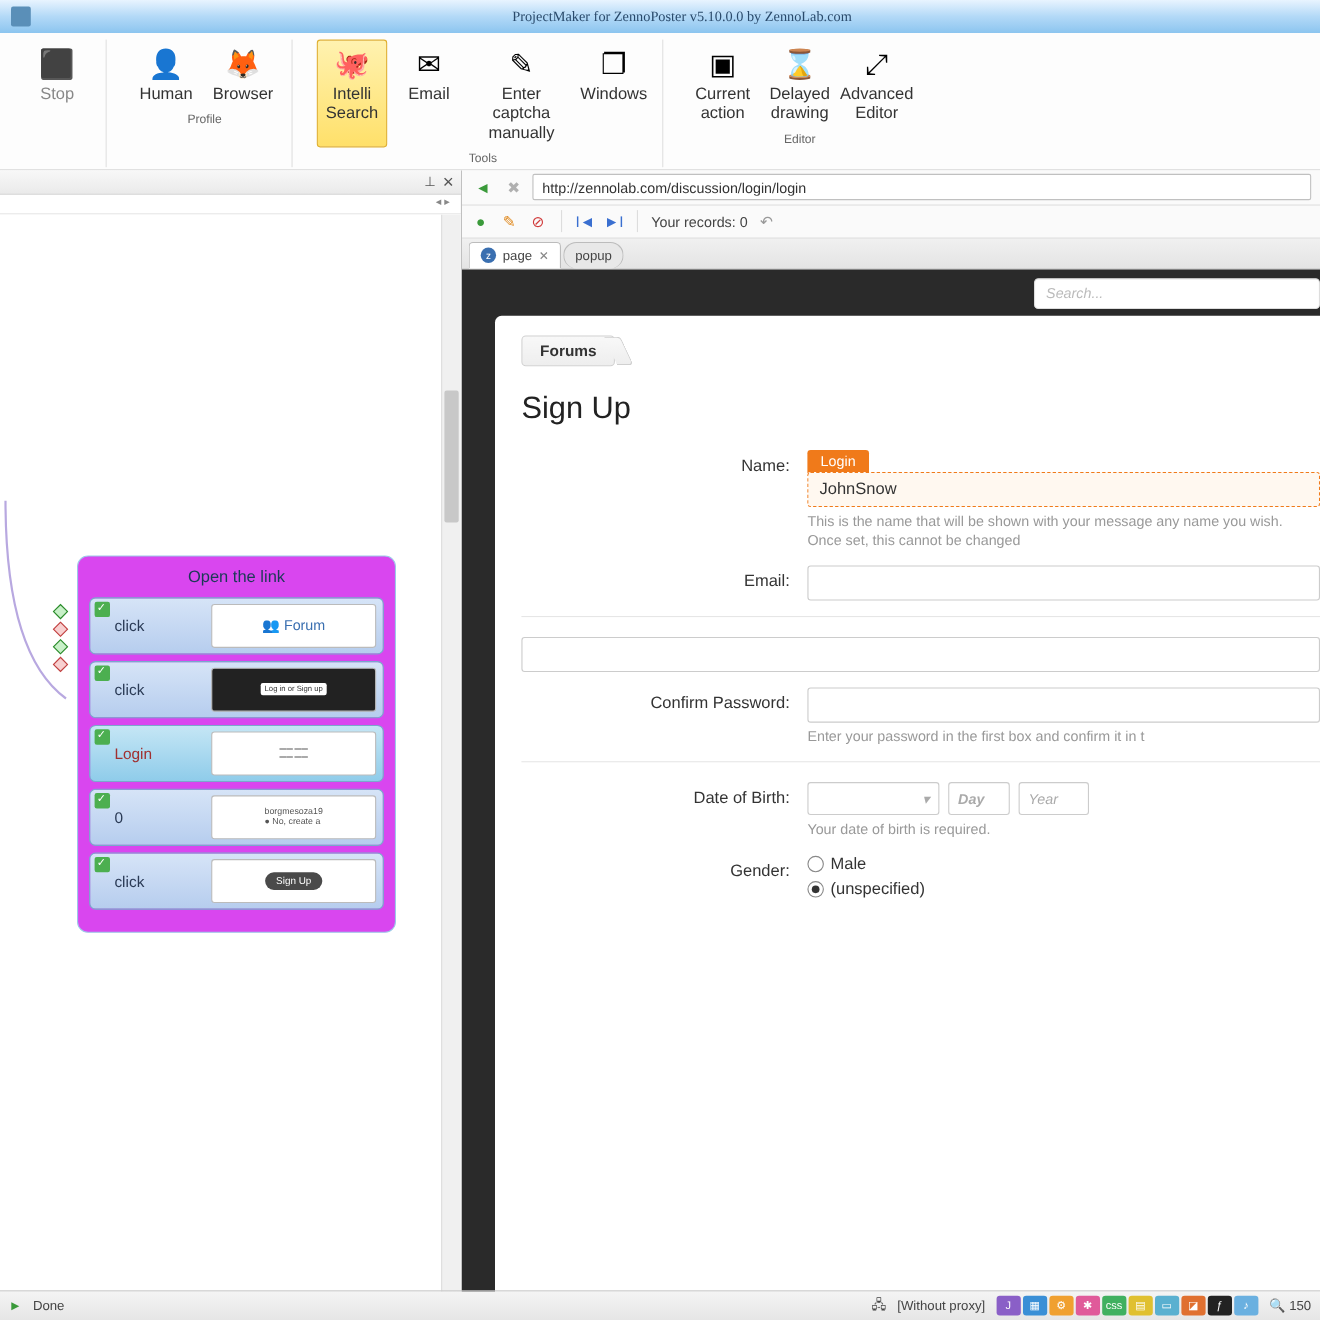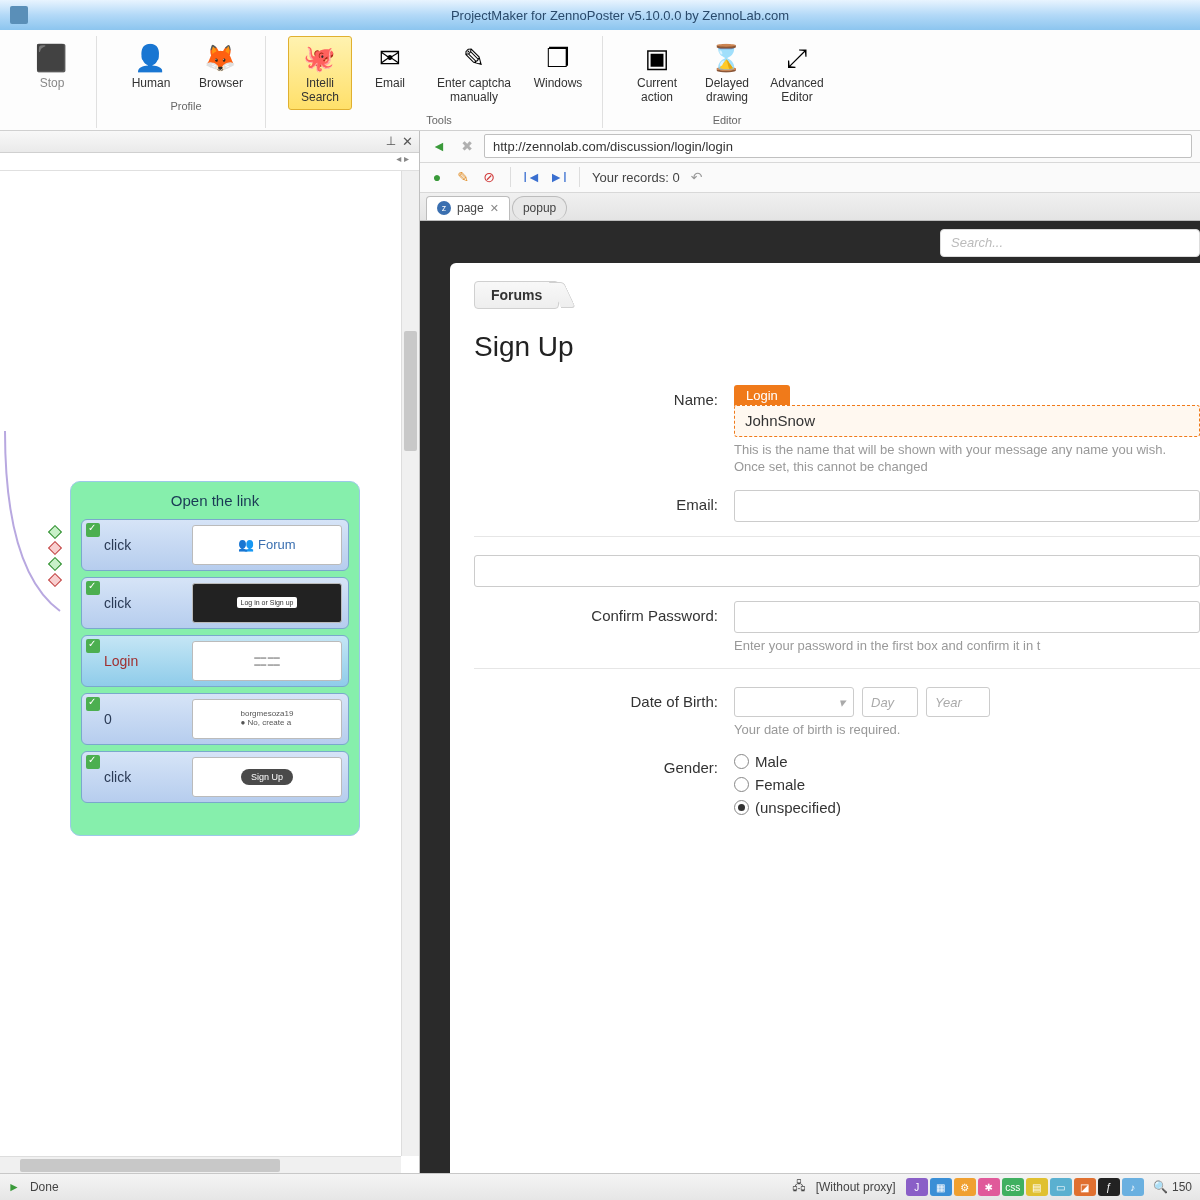--- a/index.html
+++ b/index.html
@@ -1,49 +1,49 @@
 <!DOCTYPE html>
 <html><head>
 <meta charset="utf-8">
 <style>
 * { box-sizing: border-box; margin: 0; padding: 0; }
 body { font-family: "Segoe UI", Tahoma, Arial, sans-serif; font-size: 13px; background: #fff; width: 1200px; height: 1200px; overflow: hidden; position: relative; }
 
 
-.titlebar { height: 30px; background: linear-gradient(#e8f4ff,#b3d9f7,#8cc5ef); color: #2a4a6b; font-size: 13px; display: flex; align-items: center; padding-left: 40px; position: relative; }
+.titlebar { height: 30px; background: linear-gradient(#e8f4ff,#b3d9f7,#8cc5ef); color: #2a4a6b; font-size: 13px; display: flex; align-items: center; padding-left: 40px; position: relative; font-family: Liberation Serif, serif; }
 .titlebar .sys-icon { position: absolute; left: 10px; top: 6px; width: 18px; height: 18px; background: #5a8fb8; border-radius: 2px; }
 .titlebar-text { margin: 0 auto; }
 
 
 .ribbon { background: #fdfdfd; border-bottom: 1px solid #d0d0d0; padding: 6px 8px 2px; display: flex; gap: 10px; }
 .ribbon-group { border-right: 1px solid #e0e0e0; padding: 0 12px 2px; text-align: center; }
 .ribbon-group:last-child { border-right: none; }
 .ribbon-items { display: flex; gap: 6px; justify-content: center; }
 .ribbon-btn { display: flex; flex-direction: column; align-items: center; width: 64px; padding: 4px 2px; border: 1px solid transparent; border-radius: 3px; cursor: pointer; }
 .ribbon-btn.wide { width: 92px; }
 .ribbon-btn.active { background: linear-gradient(#fff2b0,#ffe06a); border-color: #e0b030; }
 .ribbon-btn .ico { width: 34px; height: 34px; display: flex; align-items: center; justify-content: center; font-size: 26px; }
-.ribbon-btn .lbl { font-size: 12px; color: #333; line-height: 1.15; margin-top: 2px; }
+.ribbon-btn .lbl { font-size: 15px; color: #333; line-height: 1.15; margin-top: 2px; }
 .ribbon-btn.disabled .lbl { color: #888; }
 .ribbon-group-title { font-size: 11px; color: #666; margin-top: 4px; }
 
 
 .main { display: flex; height: calc(100% - 30px - 100px - 27px); }
 .left-pane { width: 420px; border-right: 1px solid #c0c0c0; background: #fff; position: relative; display: flex; flex-direction: column; }
 .pane-header { height: 22px; background: linear-gradient(#f8f8f8,#eaeaea); border-bottom: 1px solid #d0d0d0; display: flex; align-items: center; justify-content: flex-end; gap: 6px; padding: 0 6px; color: #555; }
 .pane-header .pin { font-size: 12px; }
 .pane-sub { height: 18px; border-bottom: 1px solid #e0e0e0; display: flex; justify-content: flex-end; padding: 0 10px; color: #888; font-size: 10px; }
 .designer { flex: 1; position: relative; overflow: hidden; background: #fff; }
 .designer .scroll-v { position: absolute; right: 0; top: 0; bottom: 18px; width: 18px; background: #f0f0f0; border-left: 1px solid #ddd; }
 .designer .scroll-v .thumb { position: absolute; left: 2px; right: 2px; top: 160px; height: 120px; background: #c8c8c8; border-radius: 2px; }
 .designer .scroll-h { position: absolute; left: 0; right: 18px; bottom: 0; height: 18px; background: #f0f0f0; border-top: 1px solid #ddd; }
 .designer .scroll-h .thumb { position: absolute; top: 2px; bottom: 2px; left: 20px; width: 260px; background: #c8c8c8; border-radius: 2px; }
 
 
-.wf-block { position: absolute; left: 70px; top: 310px; width: 290px; background: #86efac; border: 1px solid #9cc9e8; border-radius: 10px; padding: 10px 10px 26px; }
+.wf-block { position: absolute; left: 70px; top: 310px; width: 290px; background: #d946ef; border: 1px solid #9cc9e8; border-radius: 10px; padding: 10px 10px 14px; }
 .wf-title { text-align: center; font-size: 15px; color: #1a3a55; margin-bottom: 10px; }
 .wf-row { display: flex; align-items: center; height: 52px; border: 1px solid #7aa8cc; border-radius: 6px; margin-bottom: 6px; overflow: hidden; background: linear-gradient(#d6e4f7,#b6cdee); position: relative; }
 .wf-row.login { background: linear-gradient(#c5e6f5,#8fccea); }
 .wf-row .chk { position: absolute; left: 4px; top: 3px; width: 14px; height: 14px; background: #4caf50; border-radius: 2px; }
 .wf-row .chk::after { content: "✓"; color: #fff; font-size: 10px; position: absolute; left: 2px; top: -1px; }
 .wf-row .txt { flex: 0 0 110px; padding-left: 22px; font-size: 14px; color: #2a3a55; }
 .wf-row.login .txt { color: #a03030; }
 .wf-row .thumb { flex: 1; margin: 4px 6px 4px 0; background: #fff; border: 1px solid #bbb; border-radius: 3px; height: 40px; display: flex; align-items: center; justify-content: center; font-size: 9px; color: #555; overflow: hidden; position: relative; }
 .wf-row .thumb .mini { font-size: 8px; line-height: 1.1; padding: 2px; }
 .wf-row .thumb.dark { background: #222; }
@@ -87,21 +87,21 @@
 .form-row .lbl { width: 260px; text-align: right; padding-right: 16px; padding-top: 6px; color: #333; font-size: 15px; }
 .form-row .fld { flex: 1; }
 .login-tag { display: inline-block; background: #f07a1a; color: #fff; font-size: 13px; padding: 3px 12px; border-radius: 3px 3px 0 0; margin-bottom: -1px; }
 .txt-input { width: 100%; height: 32px; border: 1px solid #ccc; border-radius: 3px; padding: 0 10px; font-size: 15px; color: #333; background: #fff; }
 .txt-input.hl { border: 1px dashed #f07a1a; background: #fff8f0; }
 .hint { color: #999; font-size: 13px; margin-top: 4px; line-height: 1.35; }
 .hr { border: none; border-top: 1px solid #e6e6e6; margin: 14px 0 18px; }
 .dob { display: flex; gap: 8px; }
 .dob select, .dob .pseudo { height: 30px; border: 1px solid #ccc; border-radius: 3px; background: #fff; color: #aaa; font-style: italic; padding: 0 8px; font-size: 13px; }
 .dob .month { width: 120px; display: flex; align-items: center; justify-content: flex-end; }
-.dob .day { width: 56px; display: flex; align-items: center; }
+.dob .day { width: 56px; display: flex; align-items: center; font-weight: bold; }
 .dob .year { width: 64px; display: flex; align-items: center; }
 .radio-row { display: flex; align-items: center; gap: 6px; margin-bottom: 6px; color: #333; font-size: 15px; }
 .radio { width: 15px; height: 15px; border: 1px solid #888; border-radius: 50%; display: inline-flex; align-items: center; justify-content: center; }
 .radio.checked::after { content: ""; width: 7px; height: 7px; background: #333; border-radius: 50%; }
 
 
 .statusbar { position: absolute; bottom: 0; left: 0; right: 0; height: 27px; background: linear-gradient(#f4f4f4,#e6e6e6); border-top: 1px solid #c8c8c8; display: flex; align-items: center; padding: 0 8px; gap: 10px; font-size: 12px; color: #444; }
 .statusbar .spacer { flex: 1; }
 .status-badges { display: flex; gap: 2px; }
 .status-badges .b { width: 22px; height: 18px; border-radius: 3px; display: flex; align-items: center; justify-content: center; font-size: 10px; color: #fff; }
@@ -324,24 +324,20 @@
             <div class="hint">Your date of birth is required.</div>
           </div>
         </div>
 
         <div class="form-row">
           <div class="lbl">Gender:</div>
           <div class="fld" id="gender-opts">
               <div class="radio-row">
                 <span class="radio"></span>
                 <span>Male</span>
-              </div>
-              <div class="radio-row">
-                <span class="radio"></span>
-                <span>Female</span>
               </div>
               <div class="radio-row">
                 <span class="radio checked"></span>
                 <span>(unspecified)</span>
               </div>
             </div>
         </div>
 
       </div>
     </div>

